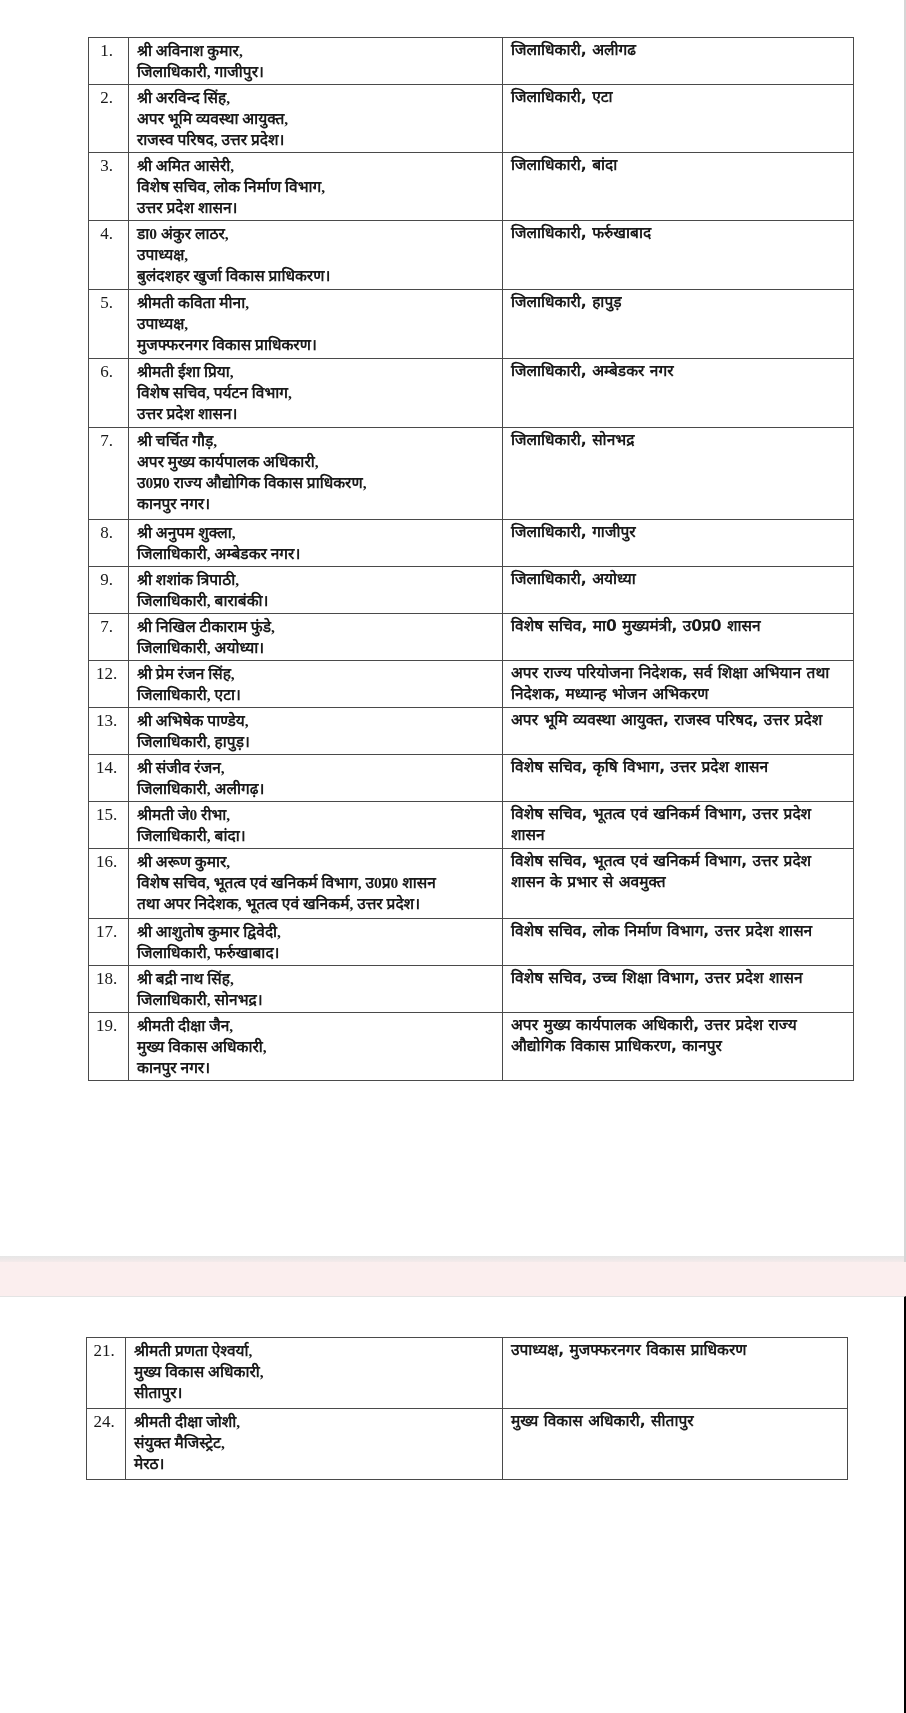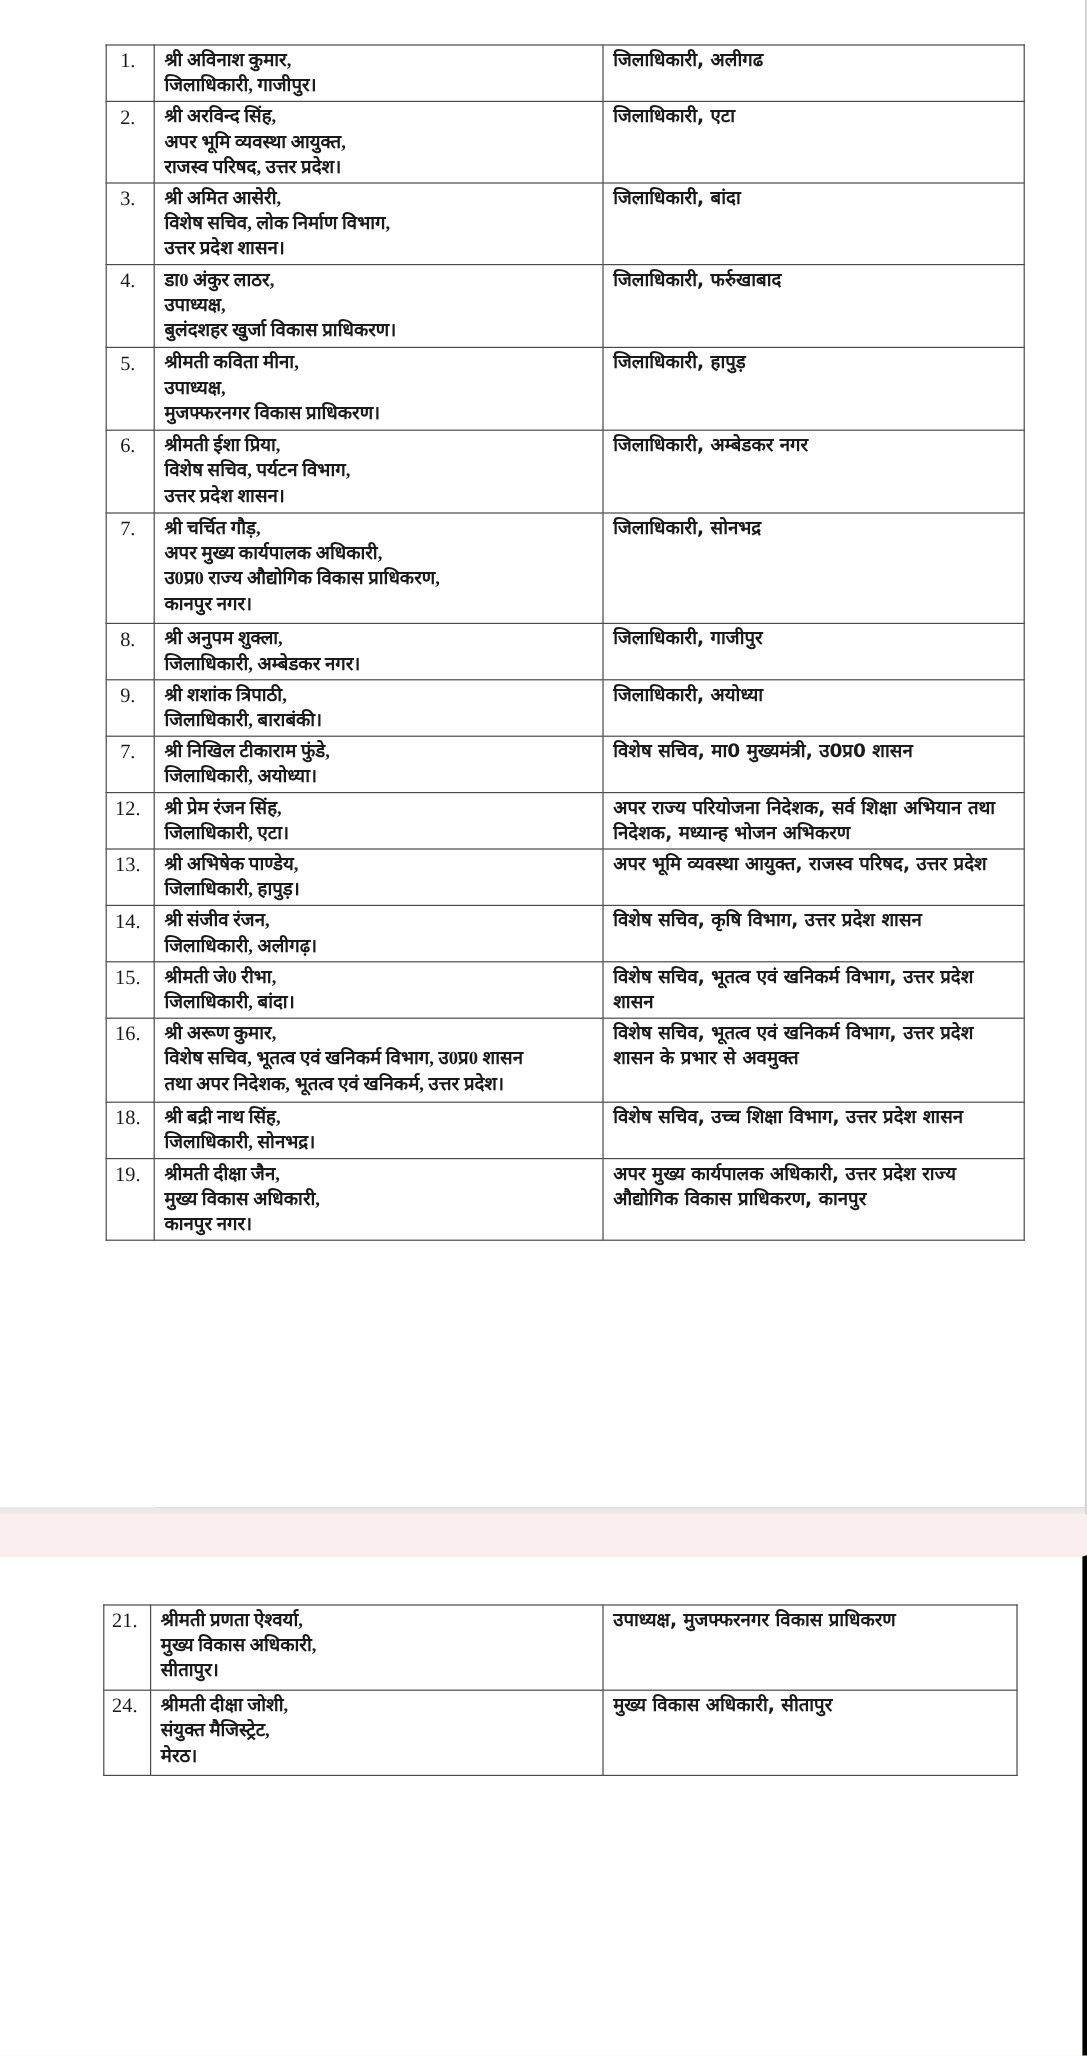--- a/index.html
+++ b/index.html
@@ -11,21 +11,21 @@
       color: #1a1a1a;
       overflow: hidden;
     }
     .page {
       position: absolute;
       left: 0;
       width: 906px;
       background: #ffffff;
     }
     #page1 { top: 0; height: 1262px; border-right: 2px solid #d6d6d6; }
-    #page2 { top: 1296px; height: 417px; border-right: 4px solid #000000; border-top: 1px solid #e4e4e4; }
+    #page2 { top: 1296px; height: 417px; border-right: 2px solid #000000; border-top: 1px solid #e4e4e4; }
     .page1-bottom-shadow {
       position: absolute; left: 0; right: 0; bottom: 0; height: 6px;
       background: linear-gradient(#e6e6e6, #f4eaea);
     }
     .page1-bottom-line {
       position: absolute; left: 130px; right: 0; bottom: 4px; height: 2px;
       background: #5a5a5a; opacity: 0.55;
     }
     table.transfer {
       position: absolute;
@@ -160,20 +160,26 @@
           <td class="from">श्रीमती जे0 रीभा,
 जिलाधिकारी, बांदा।</td>
           <td class="to">विशेष सचिव, भूतत्व एवं खनिकर्म विभाग, उत्तर प्रदेश शासन</td>
         </tr>
       <tr style="height:70px">
           <td class="sno">16.</td>
           <td class="from">श्री अरूण कुमार,
 विशेष सचिव, भूतत्व एवं खनिकर्म विभाग, उ0प्र0 शासन
 तथा अपर निदेशक, भूतत्व एवं खनिकर्म, उत्तर प्रदेश।</td>
           <td class="to">विशेष सचिव, भूतत्व एवं खनिकर्म विभाग, उत्तर प्रदेश शासन के प्रभार से अवमुक्त</td>
+        </tr>
+      <tr style="height:46px">
+          <td class="sno">17.</td>
+          <td class="from">श्री आशुतोष कुमार द्विवेदी,
+जिलाधिकारी, फर्रुखाबाद।</td>
+          <td class="to">विशेष सचिव, लोक निर्माण विभाग, उत्तर प्रदेश शासन</td>
         </tr>
       <tr style="height:46px">
           <td class="sno">18.</td>
           <td class="from">श्री बद्री नाथ सिंह,
 जिलाधिकारी, सोनभद्र।</td>
           <td class="to">विशेष सचिव, उच्च शिक्षा विभाग, उत्तर प्रदेश शासन</td>
         </tr>
       <tr style="height:68px">
           <td class="sno">19.</td>
           <td class="from">श्रीमती दीक्षा जैन,

